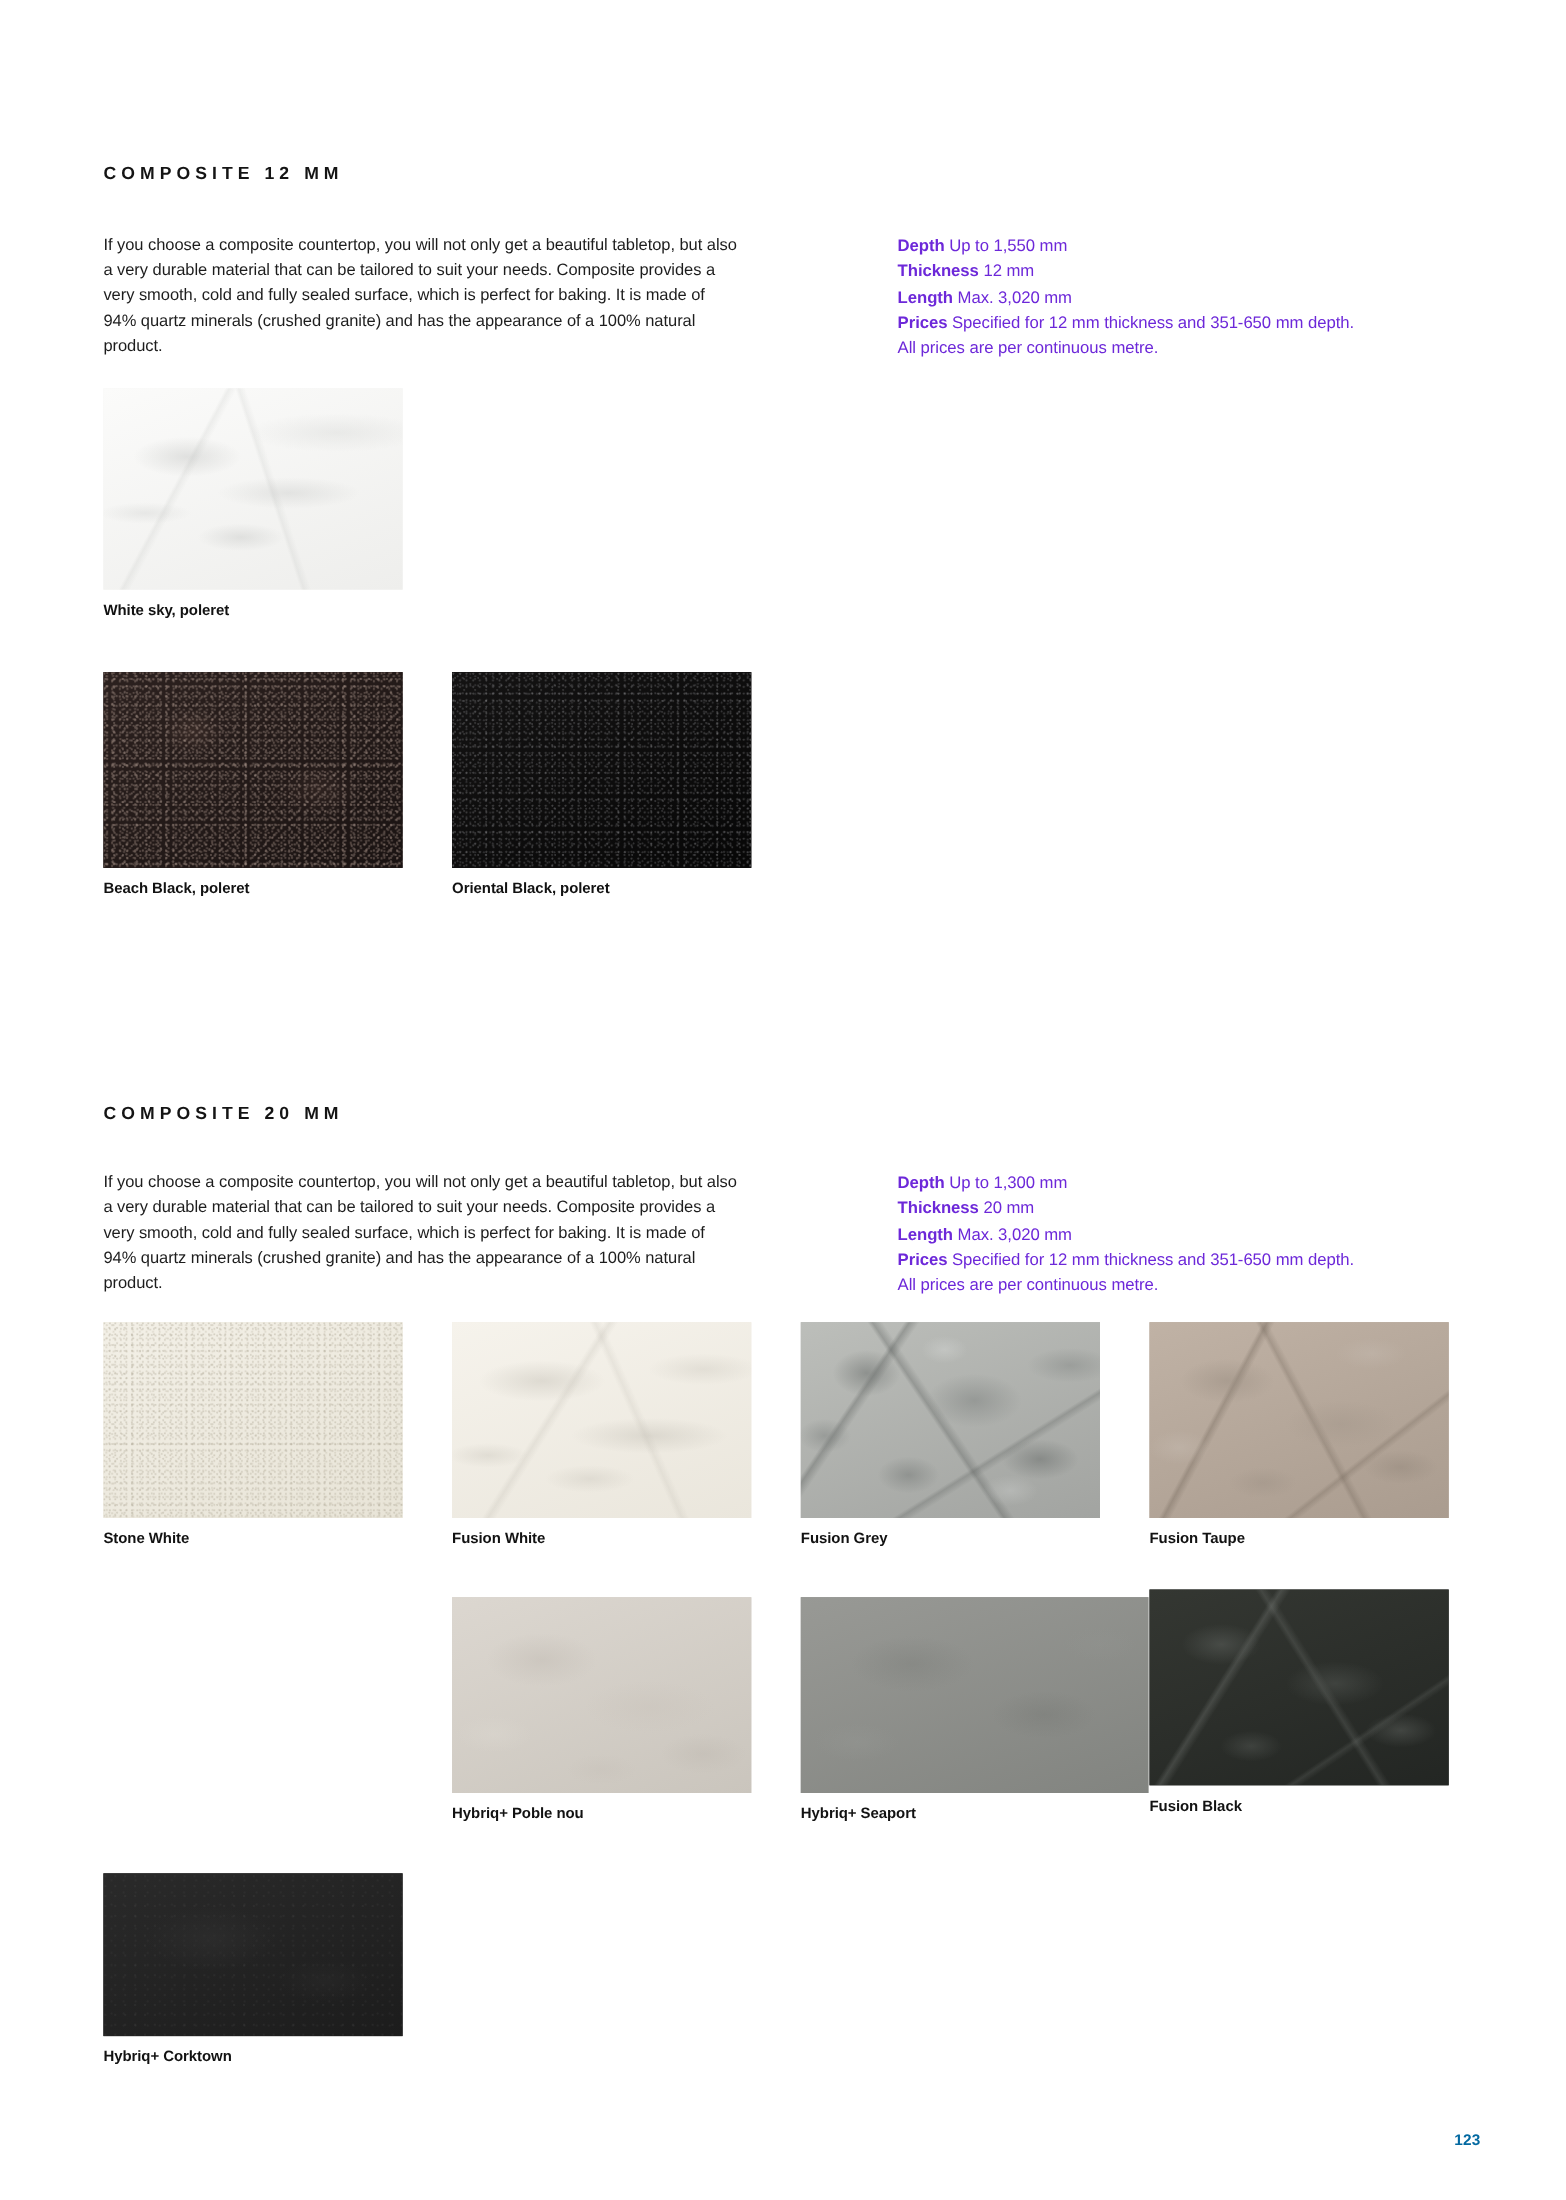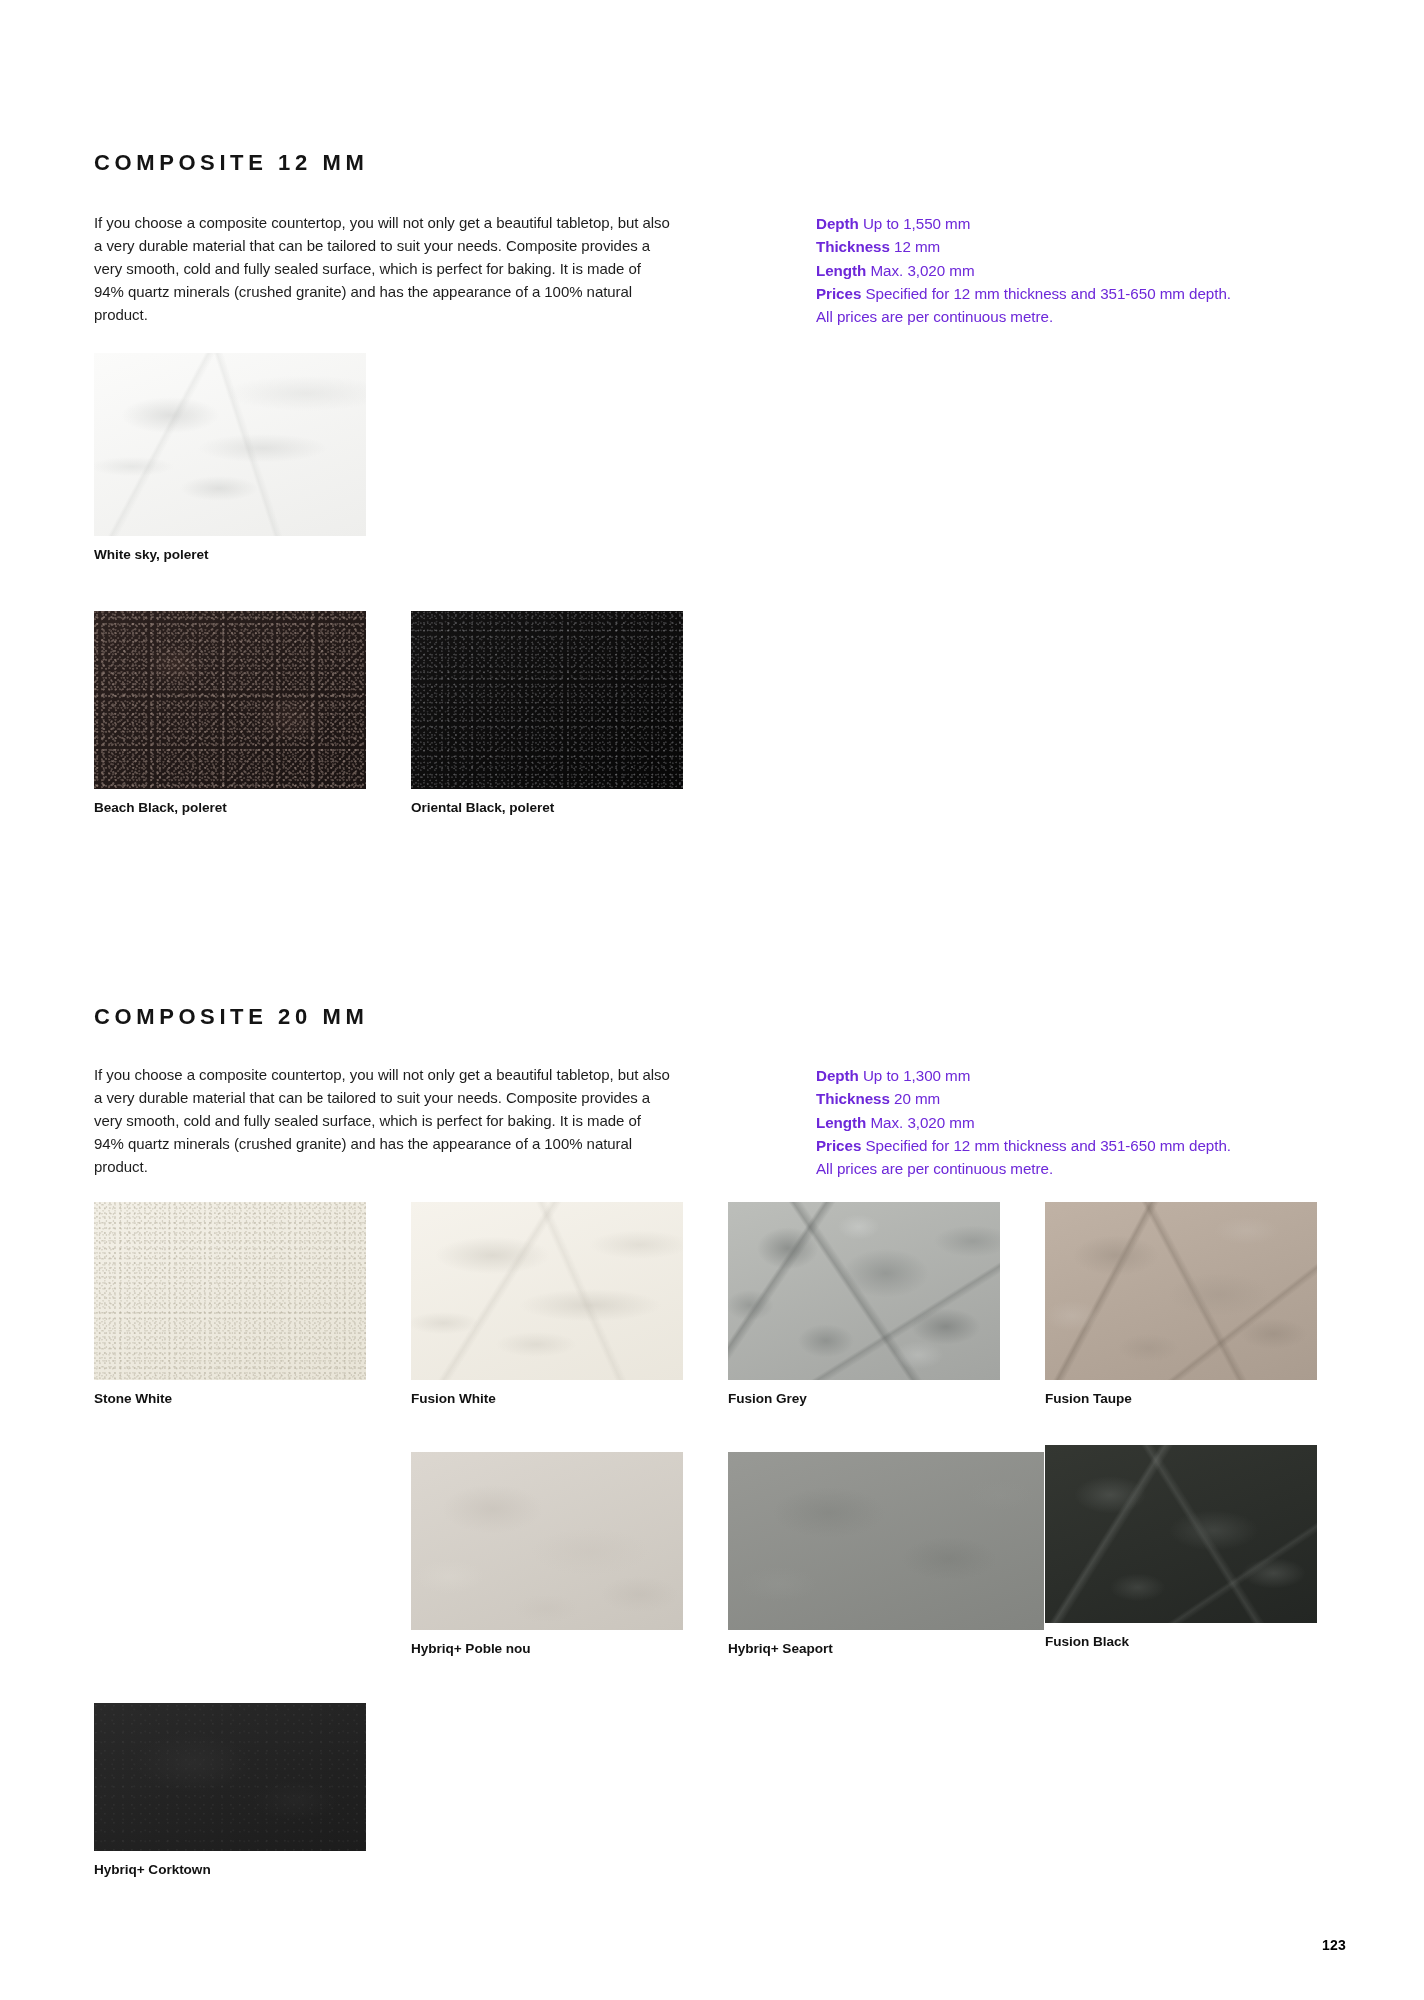--- a/index.html
+++ b/index.html
@@ -18,21 +18,21 @@
   }
 
   .page {
     position: absolute;
     inset: 0;
     padding: 0;
   }
 
   
   .section-title {
-    font-size: 22px;
+    font-size: 16px;
     font-weight: 700;
     letter-spacing: 4.6px;
     color: #141414;
     text-transform: uppercase;
   }
 
   
   .intro-row {
     display: flex;
     align-items: flex-start;
@@ -244,21 +244,21 @@
       radial-gradient(circle at 20% 30%, rgba(90,90,90,.18) 0.6px, transparent 1.3px),
       radial-gradient(circle at 66% 58%, rgba(84,84,84,.16) 0.6px, transparent 1.3px),
       linear-gradient(160deg, #2a2a2a, #1c1c1c);
     background-size: auto, auto, 9px 9px, 11px 11px, auto;
   }
 
   .page-number {
     position: absolute;
     font-size: 14px;
     font-weight: 700;
-    color: #000000;
+    color: #0369a1;
     letter-spacing: 0.2px;
   }
 </style>
 </head>
 <body>
 
 <div class="page">
 
   <div style="position:absolute; left:94px; top:150px;">
     <div class="section-title">COMPOSITE 12 MM</div>

